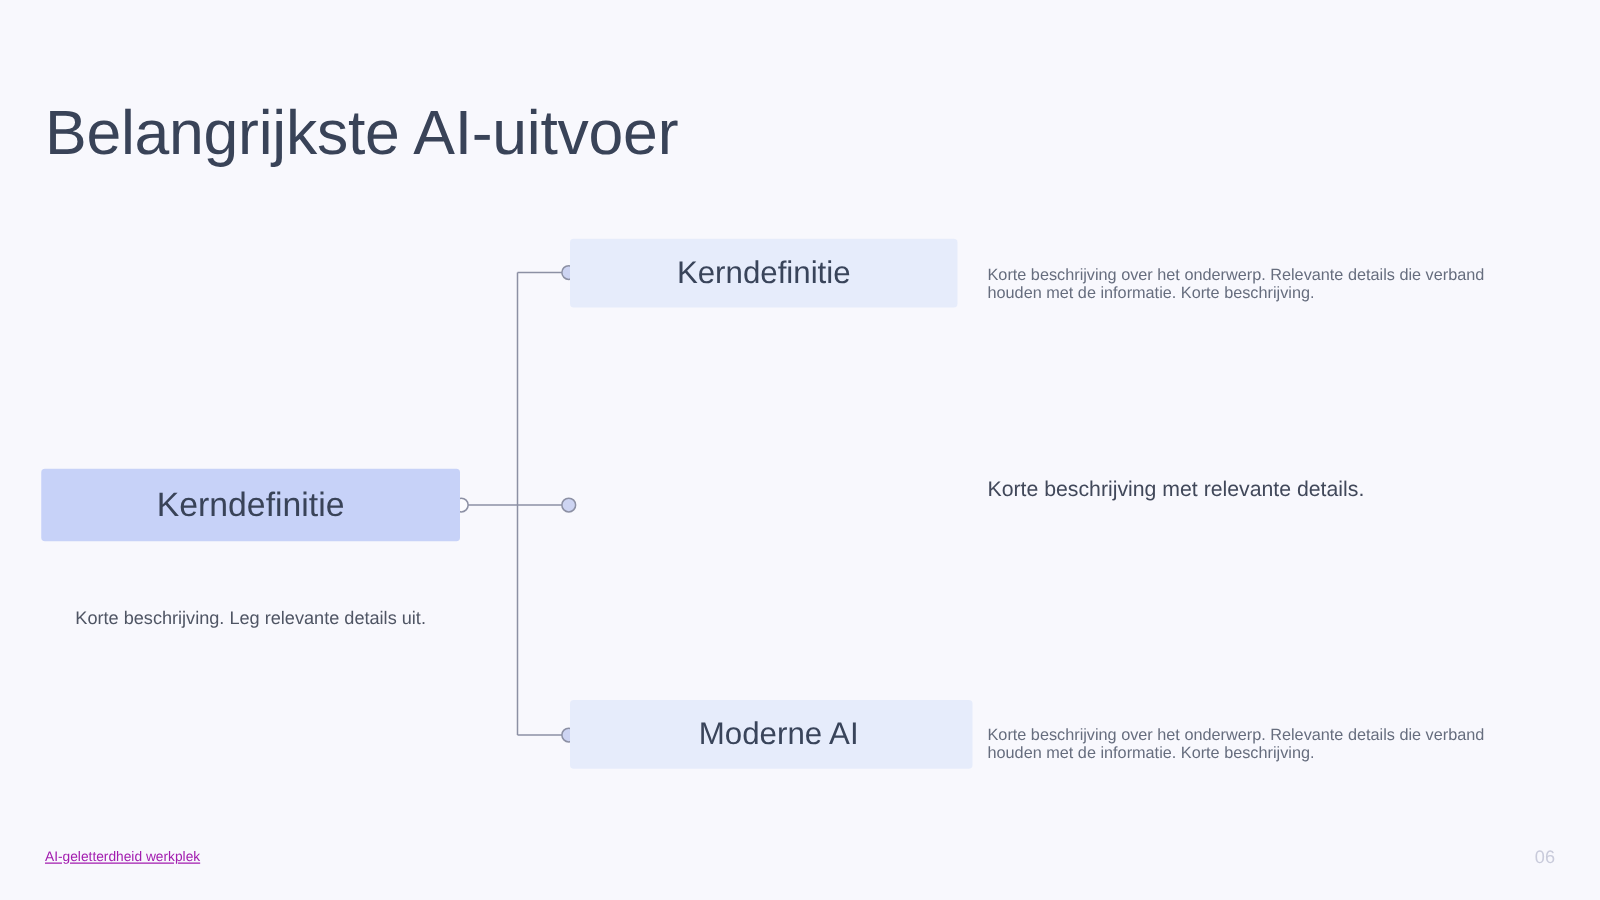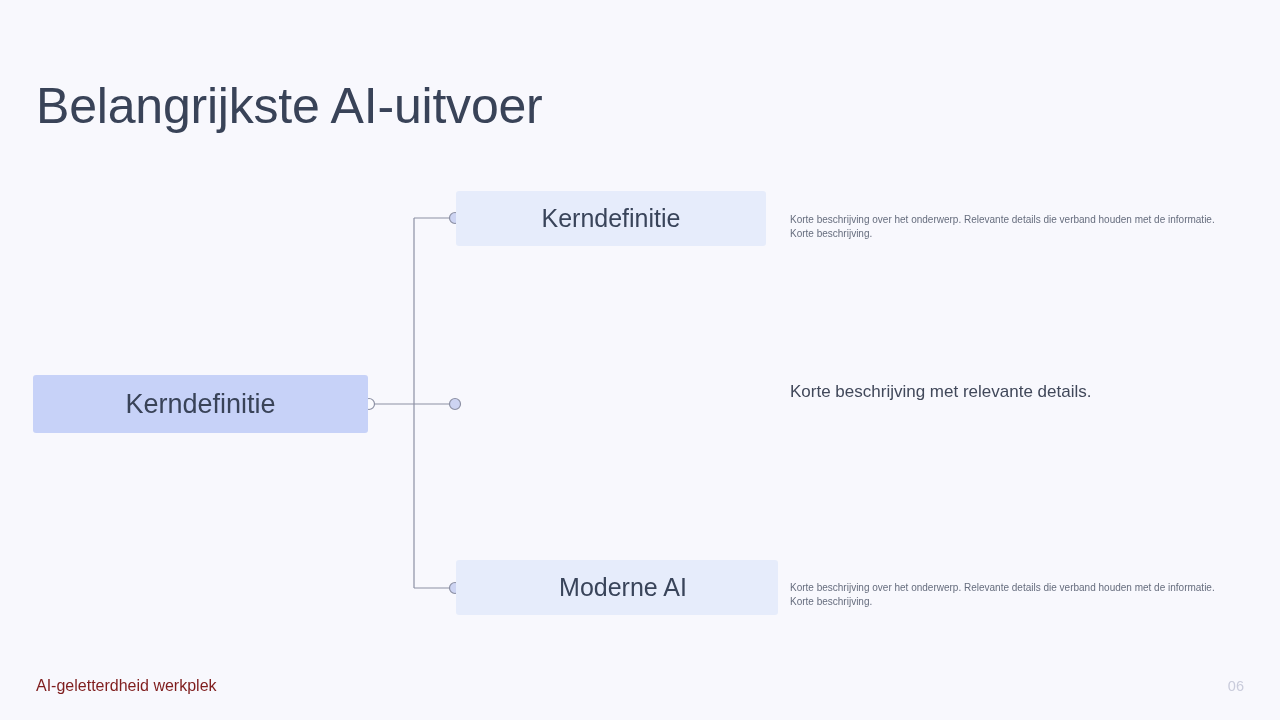--- a/index.html
+++ b/index.html
@@ -103,42 +103,43 @@
   #child-node-2 { top: 560px; padding-left: 12px; }
 
   
   .child-desc {
     position: absolute;
     left: 790px;
     color: #616879;
   }
   .child-desc.small {
     width: 430px;
-    font-size: 10px;
+    font-size: 13px;
     line-height: 14px;
     color: #666d7e;
   }
   .child-desc.large {
     width: 420px;
     font-size: 17px;
     line-height: 24px;
     color: #41485a;
   }
   #child-desc-0 { top: 213px; }
   #child-desc-1 { top: 380px; }
   #child-desc-2 { top: 581px; }
 
   
   #footer-left {
     position: absolute;
     left: 36px;
     top: 676px;
-    font-size: 16px;
+    font-size: 11px;
     line-height: 20px;
-    color: #7f1d1d;
+    color: #a21caf;
+    text-decoration: underline;
   }
   #footer-page {
     position: absolute;
     right: 36px;
     top: 676px;
     font-size: 14.5px;
     line-height: 20px;
     color: #c9cbdb;
     text-align: center;
   }
@@ -165,20 +166,21 @@
     <circle cx="369" cy="404" r="5.5" fill="#fbfbfe" stroke="#8c90a4" stroke-width="1.2"></circle>
 
     <circle cx="455" cy="218" r="5.5" fill="#cdd4f2" stroke="#8c90a4" stroke-width="1.2"></circle>
     <circle cx="455" cy="404" r="5.5" fill="#cdd4f2" stroke="#8c90a4" stroke-width="1.2"></circle>
     <circle cx="455" cy="588" r="5.5" fill="#cdd4f2" stroke="#8c90a4" stroke-width="1.2"></circle>
   </svg>
 
   <div id="root-node">
     <span class="node-label">Kerndefinitie</span>
   </div>
+  <div id="root-desc">Korte beschrijving. Leg relevante details uit.</div>
 
   <div class="child-node" id="child-node-0">
     <span class="node-label">Kerndefinitie</span>
   </div>
   <div class="child-desc small" id="child-desc-0">Korte beschrijving over het onderwerp. Relevante details die verband houden met de informatie. Korte beschrijving.</div>
 
   <div class="child-desc large" id="child-desc-1">Korte beschrijving met relevante details.</div>
 
   <div class="child-node" id="child-node-2">
     <span class="node-label">Moderne AI</span>

